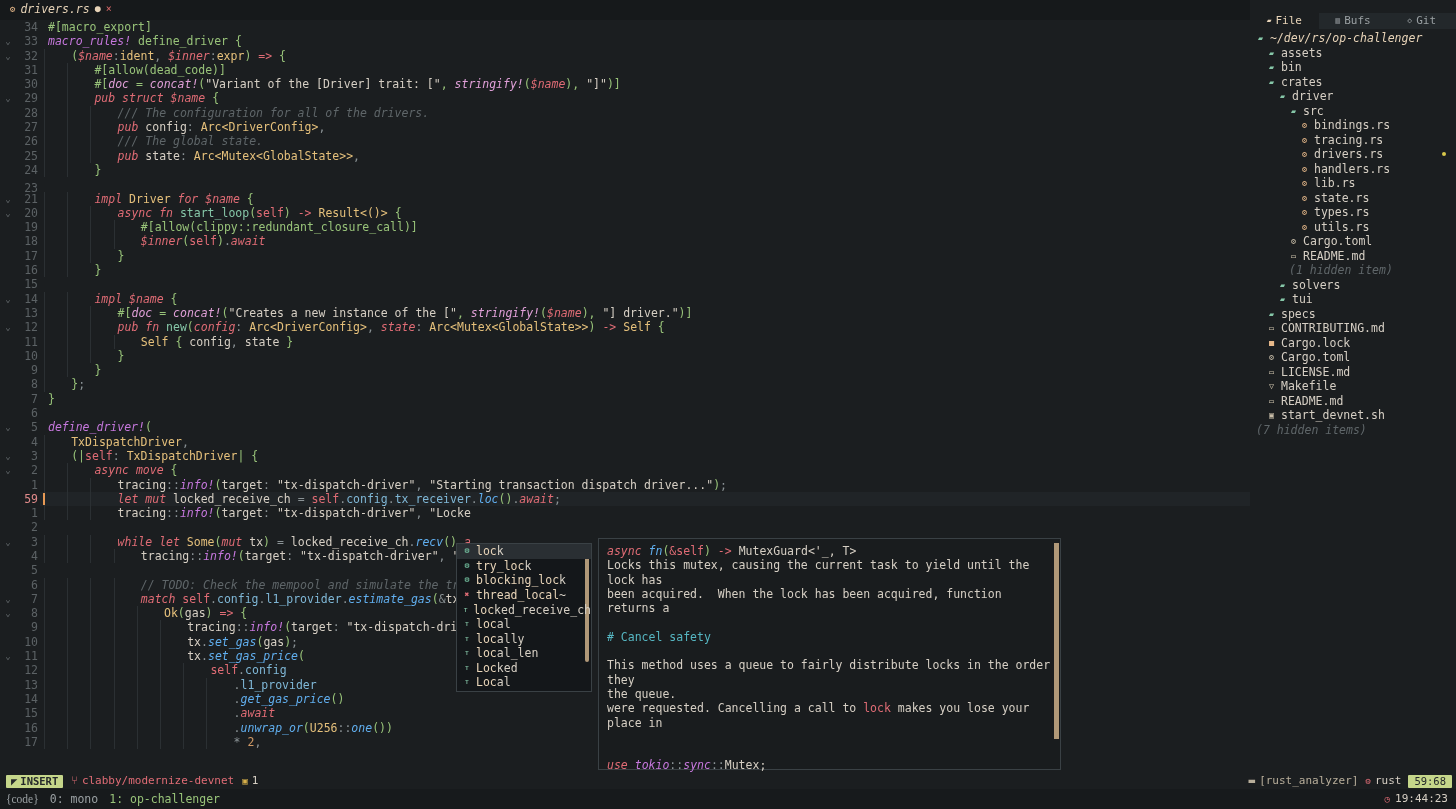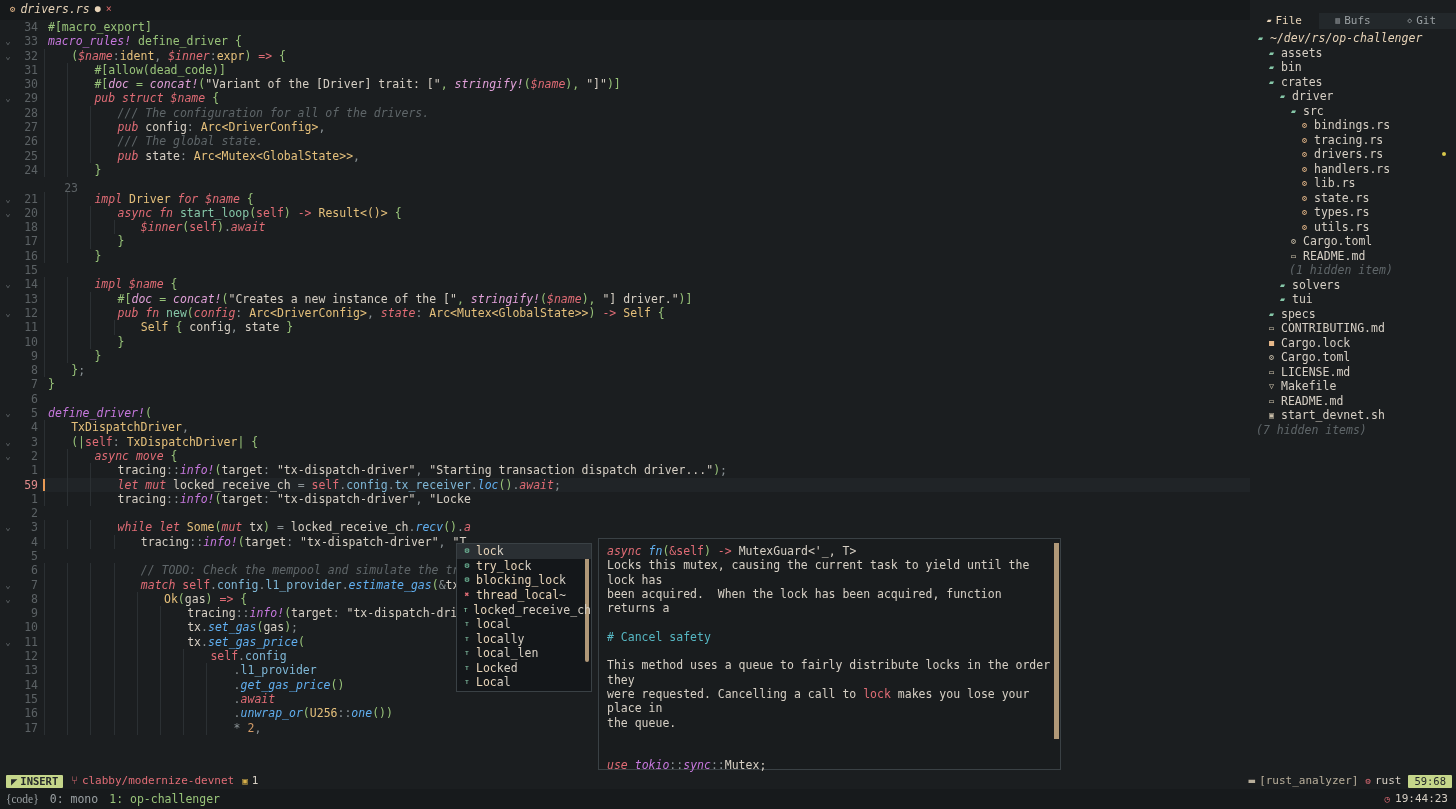--- a/index.html
+++ b/index.html
@@ -134,23 +134,24 @@
         <div class="line" style="top: 0px;"><span class="fold">⌄</span><span class="lnum">33</span><span class="ctext" style="left:48px"><span class="mac">macro_rules!</span> <span class="grn">define_driver</span> <span class="grn">{</span></span></div>
         <div class="line" style="top: 0px;"><div class="igd" style="left:44px"></div><span class="fold">⌄</span><span class="lnum">32</span><span class="ctext" style="left:71.2px"><span class="grn">(</span><span class="kw">$name</span><span class="pun">:</span><span class="typ">ident</span><span class="pun">,</span> <span class="kw">$inner</span><span class="pun">:</span><span class="typ">expr</span><span class="grn">)</span> <span class="kw2">=&gt;</span> <span class="grn">{</span></span></div>
         <div class="line" style="top: 0px;"><div class="igd" style="left:44px"></div><div class="igd" style="left:67.2px"></div><span class="lnum">31</span><span class="ctext" style="left:94.4px"><span class="attr">#[allow(dead_code)]</span></span></div>
         <div class="line" style="top: 0px;"><div class="igd" style="left:44px"></div><div class="igd" style="left:67.2px"></div><span class="lnum">30</span><span class="ctext" style="left:94.4px"><span class="attr">#[</span><span class="mac2">doc</span> <span class="attr">=</span> <span class="mac2">concat!</span><span class="attr">(</span><span class="str">"Variant of the [Driver] trait: ["</span><span class="attr">,</span> <span class="mac2">stringify!</span><span class="attr">(</span><span class="kw">$name</span><span class="attr">),</span> <span class="str">"]"</span><span class="attr">)]</span></span></div>
         <div class="line" style="top: 0px;"><div class="igd" style="left:44px"></div><div class="igd" style="left:67.2px"></div><span class="fold">⌄</span><span class="lnum">29</span><span class="ctext" style="left:94.4px"><span class="kw">pub struct</span> <span class="kw">$name</span> <span class="grn">{</span></span></div>
         <div class="line" style="top: 0px;"><div class="igd" style="left:44px"></div><div class="igd" style="left:67.2px"></div><div class="igd" style="left:90.4px"></div><span class="lnum">28</span><span class="ctext" style="left:117.6px"><span class="cmt">/// The configuration for all of the drivers.</span></span></div>
         <div class="line" style="top: 0px;"><div class="igd" style="left:44px"></div><div class="igd" style="left:67.2px"></div><div class="igd" style="left:90.4px"></div><span class="lnum">27</span><span class="ctext" style="left:117.6px"><span class="kw">pub</span> <span class="var">config</span><span class="pun">:</span> <span class="typ">Arc&lt;DriverConfig&gt;</span><span class="pun">,</span></span></div>
         <div class="line" style="top: 0px;"><div class="igd" style="left:44px"></div><div class="igd" style="left:67.2px"></div><div class="igd" style="left:90.4px"></div><span class="lnum">26</span><span class="ctext" style="left:117.6px"><span class="cmt">/// The global state.</span></span></div>
         <div class="line" style="top: 0px;"><div class="igd" style="left:44px"></div><div class="igd" style="left:67.2px"></div><div class="igd" style="left:90.4px"></div><span class="lnum">25</span><span class="ctext" style="left:117.6px"><span class="kw">pub</span> <span class="var">state</span><span class="pun">:</span> <span class="typ">Arc&lt;Mutex&lt;GlobalState&gt;&gt;</span><span class="pun">,</span></span></div>
         <div class="line" style="top: 0px;"><div class="igd" style="left:44px"></div><div class="igd" style="left:67.2px"></div><span class="lnum">24</span><span class="ctext" style="left:94.4px"><span class="grn">}</span></span></div>
-        <div class="line" style="top: 4px; margin-left: 40px;"><span class="lnum">23</span><span class="ctext" style="left:48px"></span></div>
+        <div class="line" style="top: 4px;"><span class="lnum">23</span><span class="ctext" style="left:48px"></span></div>
         <div class="line" style="top: 0px;"><div class="igd" style="left:44px"></div><div class="igd" style="left:67.2px"></div><span class="fold">⌄</span><span class="lnum">21</span><span class="ctext" style="left:94.4px"><span class="kw">impl</span> <span class="typ">Driver</span> <span class="kw">for</span> <span class="kw">$name</span> <span class="grn">{</span></span></div>
         <div class="line" style="top: 0px;"><div class="igd" style="left:44px"></div><div class="igd" style="left:67.2px"></div><div class="igd" style="left:90.4px"></div><span class="fold">⌄</span><span class="lnum">20</span><span class="ctext" style="left:117.6px"><span class="kw">async fn</span> <span class="fnm">start_loop</span><span class="grn">(</span><span class="sf">self</span><span class="grn">)</span> <span class="kw2">-&gt;</span> <span class="typ">Result&lt;()&gt;</span> <span class="grn">{</span></span></div>
+        <div class="line" style="top: 0px;"><div class="igd" style="left:44px"></div><div class="igd" style="left:67.2px"></div><div class="igd" style="left:90.4px"></div><div class="igd" style="left:113.6px"></div><span class="lnum">19</span><span class="ctext" style="left:140.8px"><span class="attr">#[allow(clippy::redundant_closure_call)]</span></span></div>
         <div class="line" style="top: 0px;"><div class="igd" style="left:44px"></div><div class="igd" style="left:67.2px"></div><div class="igd" style="left:90.4px"></div><div class="igd" style="left:113.6px"></div><span class="lnum">18</span><span class="ctext" style="left:140.8px"><span class="kw">$inner</span><span class="grn">(</span><span class="sf">self</span><span class="grn">)</span><span class="pun">.</span><span class="kw">await</span></span></div>
         <div class="line" style="top: 0px;"><div class="igd" style="left:44px"></div><div class="igd" style="left:67.2px"></div><div class="igd" style="left:90.4px"></div><span class="lnum">17</span><span class="ctext" style="left:117.6px"><span class="grn">}</span></span></div>
         <div class="line" style="top: 0px;"><div class="igd" style="left:44px"></div><div class="igd" style="left:67.2px"></div><span class="lnum">16</span><span class="ctext" style="left:94.4px"><span class="grn">}</span></span></div>
         <div class="line" style="top: 0px;"><span class="lnum">15</span><span class="ctext" style="left:48px"></span></div>
         <div class="line" style="top: 0px;"><div class="igd" style="left:44px"></div><div class="igd" style="left:67.2px"></div><span class="fold">⌄</span><span class="lnum">14</span><span class="ctext" style="left:94.4px"><span class="kw">impl</span> <span class="kw">$name</span> <span class="grn">{</span></span></div>
         <div class="line" style="top: 0px;"><div class="igd" style="left:44px"></div><div class="igd" style="left:67.2px"></div><div class="igd" style="left:90.4px"></div><span class="lnum">13</span><span class="ctext" style="left:117.6px"><span class="attr">#[</span><span class="mac2">doc</span> <span class="attr">=</span> <span class="mac2">concat!</span><span class="attr">(</span><span class="str">"Creates a new instance of the ["</span><span class="attr">,</span> <span class="mac2">stringify!</span><span class="attr">(</span><span class="kw">$name</span><span class="attr">),</span> <span class="str">"] driver."</span><span class="attr">)]</span></span></div>
         <div class="line" style="top: 0px;"><div class="igd" style="left:44px"></div><div class="igd" style="left:67.2px"></div><div class="igd" style="left:90.4px"></div><span class="fold">⌄</span><span class="lnum">12</span><span class="ctext" style="left:117.6px"><span class="kw">pub fn</span> <span class="fnm">new</span><span class="grn">(</span><span class="kw">config</span><span class="pun">:</span> <span class="typ">Arc&lt;DriverConfig&gt;</span><span class="pun">,</span> <span class="kw">state</span><span class="pun">:</span> <span class="typ">Arc&lt;Mutex&lt;GlobalState&gt;&gt;</span><span class="grn">)</span> <span class="kw2">-&gt;</span> <span class="typ">Self</span> <span class="grn">{</span></span></div>
         <div class="line" style="top: 0px;"><div class="igd" style="left:44px"></div><div class="igd" style="left:67.2px"></div><div class="igd" style="left:90.4px"></div><div class="igd" style="left:113.6px"></div><span class="lnum">11</span><span class="ctext" style="left:140.8px"><span class="typ">Self</span> <span class="grn">{</span> <span class="var">config</span><span class="pun">,</span> <span class="var">state</span> <span class="grn">}</span></span></div>
         <div class="line" style="top: 0px;"><div class="igd" style="left:44px"></div><div class="igd" style="left:67.2px"></div><div class="igd" style="left:90.4px"></div><span class="lnum">10</span><span class="ctext" style="left:117.6px"><span class="grn">}</span></span></div>
         <div class="line" style="top: 0px;"><div class="igd" style="left:44px"></div><div class="igd" style="left:67.2px"></div><span class="lnum">9</span><span class="ctext" style="left:94.4px"><span class="grn">}</span></span></div>
@@ -228,22 +229,22 @@
     </div>
 
   <div class="doc" id="doc">
       <div class="dline"><span class="kw">async</span> <span class="meth">fn</span><span class="grn">(</span><span class="sf">&amp;self</span><span class="grn">)</span> <span class="kw2">-&gt;</span> <span class="str">MutexGuard&lt;'_, T&gt;</span></div>
       <div class="dline">Locks this mutex, causing the current task to yield until the lock has</div>
       <div class="dline">been acquired.  When the lock has been acquired, function returns a</div>
       <div class="dline">&nbsp;</div>
       <div class="dline"><span class="hdr"># Cancel safety</span></div>
       <div class="dline">&nbsp;</div>
       <div class="dline">This method uses a queue to fairly distribute locks in the order they</div>
+      <div class="dline">the queue.</div>
       <div class="dline">were requested. Cancelling a call to <span class="sf">lock</span> makes you lose your place in</div>
-      <div class="dline">the queue.</div>
       <div class="dline">&nbsp;</div>
       <div class="dline">&nbsp;</div>
       <div class="dline"><span class="kw">use</span> <span class="mac">tokio</span><span class="pun">::</span><span class="mac">sync</span><span class="pun">::</span><span class="str">Mutex;</span></div>
     </div>
   <div class="docbar"></div>
 
   <div class="tree">
     <div class="treetabs" id="treetabs">
         <div class="ttab act">
           <span class="ic">▰</span>

